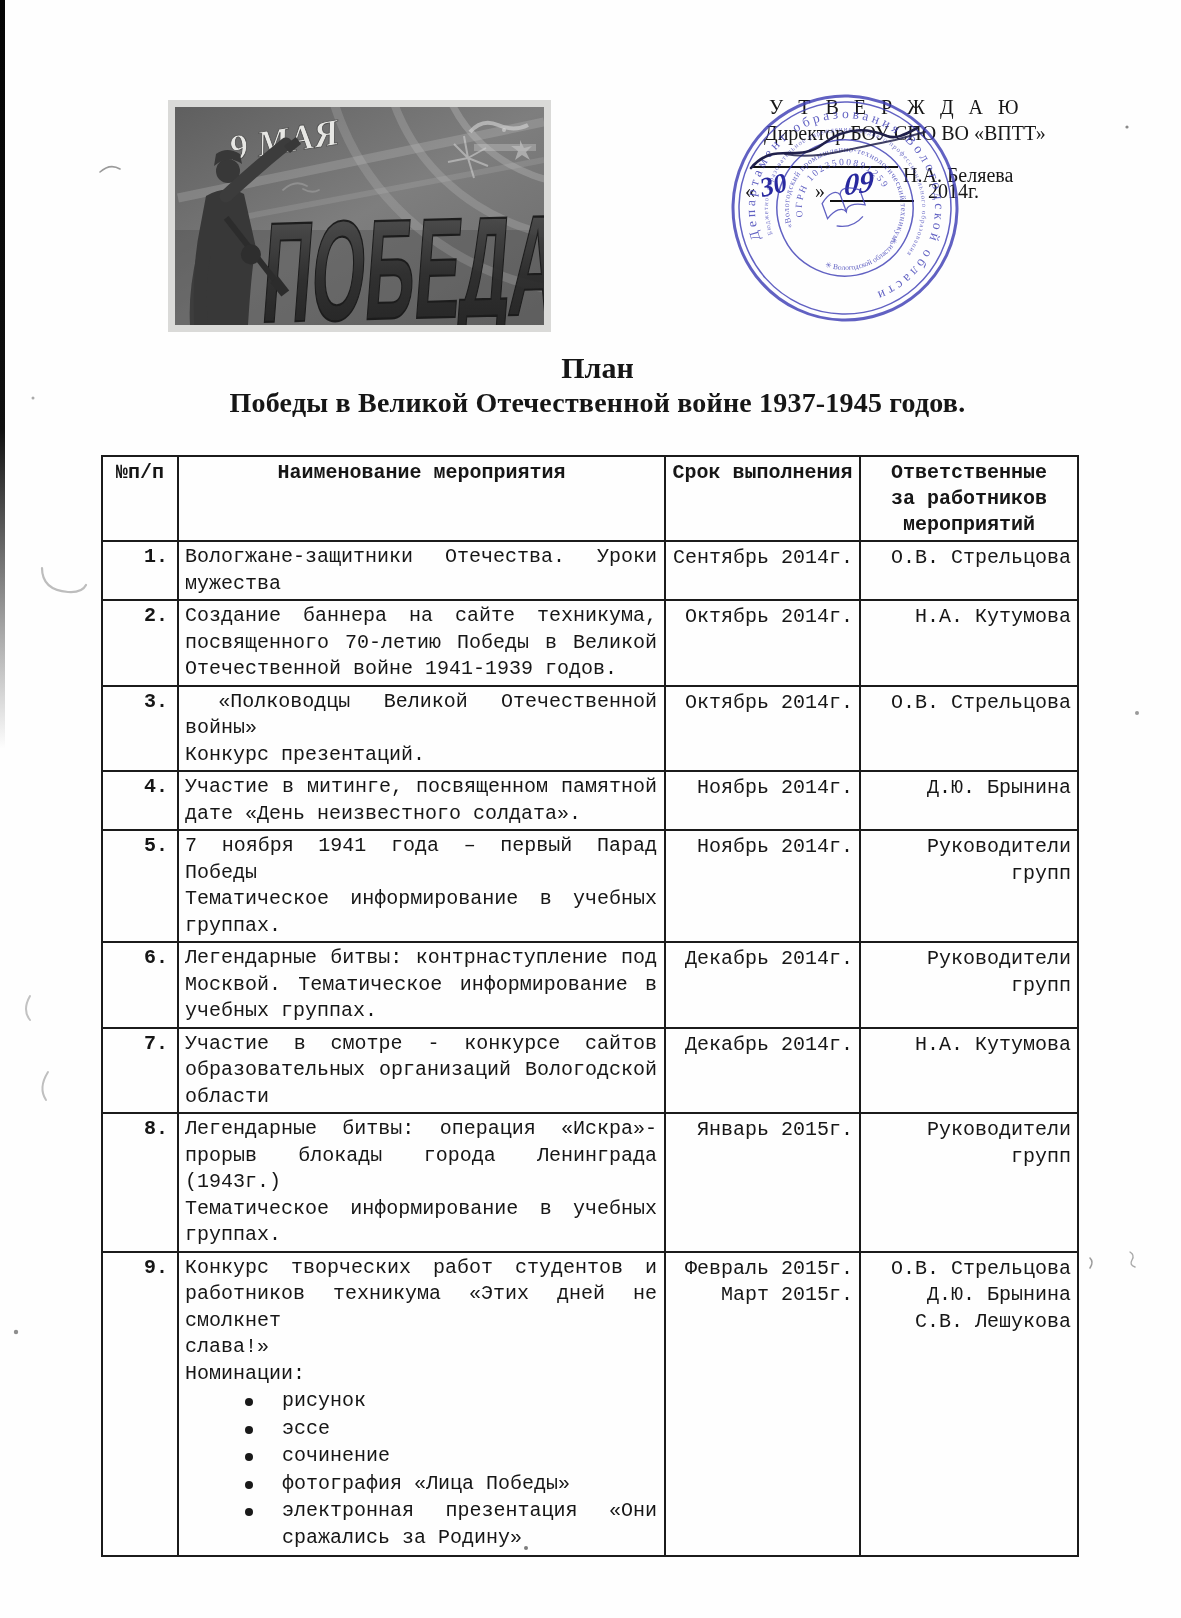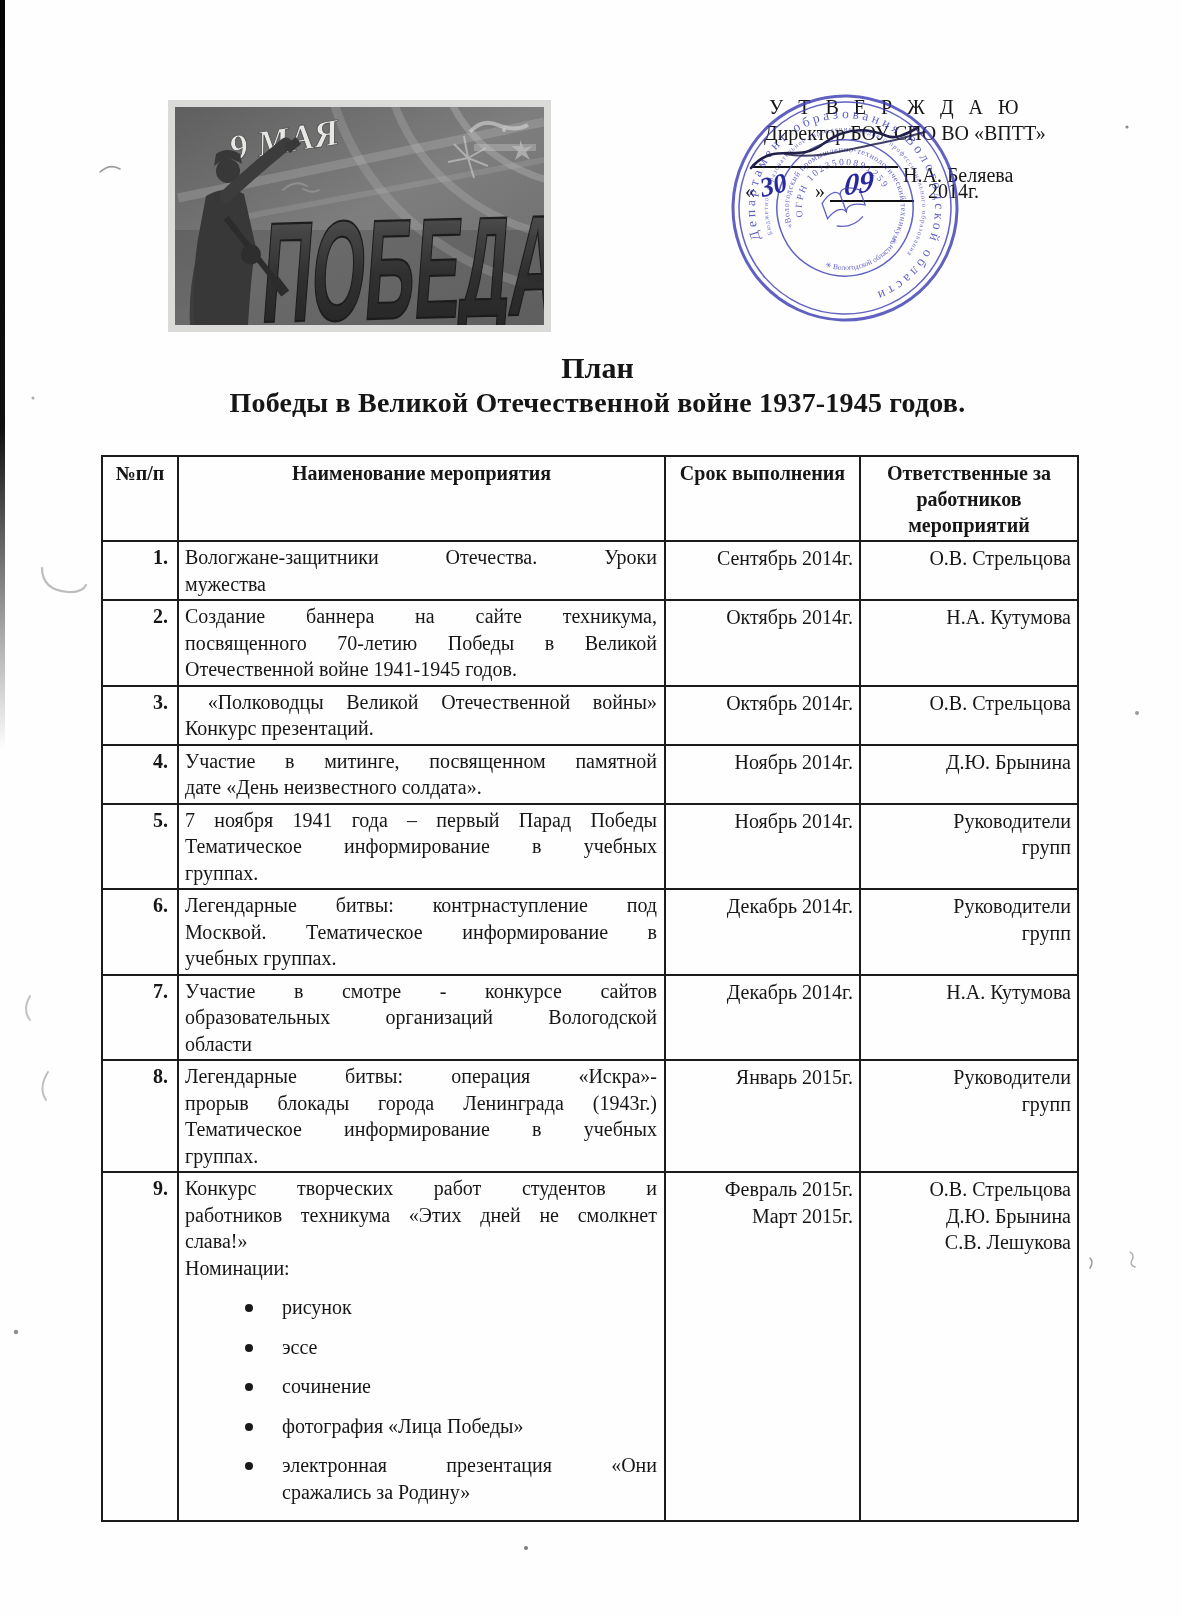--- a/index.html
+++ b/index.html
@@ -42,32 +42,32 @@
   .title-l1{font-size:30px;line-height:37px;}
   .title-l2,.title-l3{font-size:28px;line-height:34px;letter-spacing:.2px;}
 
   
   .plan-table{
     position:absolute;left:101px;top:455px;width:976px;
     border-collapse:collapse;table-layout:fixed;
   }
   .plan-table th,.plan-table td{
     border:2.2px solid #1b1b1b;vertical-align:top;
-    font-size:20px;line-height:26.5px;padding:2px 6px;
+    font-size:20px;line-height:26.5px;padding:2px 6px;font-family:Liberation Mono, monospace;
   }
   .plan-table th{font-weight:bold;text-align:center;padding-top:3px;line-height:26px;}
   .th-inner4{max-width:172px;margin:0 auto;}
   td.c-num{text-align:right;padding-right:9px;font-weight:bold;}
   td.c-name{padding-right:7px;}
   .jline{text-align:justify;text-align-last:justify;}
   .jline.last{text-align-last:left;}
   td.c-term,td.c-resp{text-align:right;white-space:pre-line;padding-top:3px;}
   .sub-label{text-align:left;}
   ul.noms{list-style:none;margin:1px 0 2px 0;padding:0 0 0 58px;}
-  ul.noms li{position:relative;padding-left:39px;margin:13px 0;}
+  ul.noms li{position:relative;padding-left:39px;margin:1px 0;}
   ul.noms li::before{content:"";position:absolute;left:2px;top:10px;width:8px;height:8px;border-radius:50%;background:#191919;}
 </style>
 </head>
 <body>
 
 <div class="page">
 
   <div class="scan-edge"></div>
 
   <div class="poster">
@@ -222,21 +222,21 @@
             <div class="jline last">мужества</div>
           </td>
           <td class="c-term">Сентябрь 2014г.</td>
           <td class="c-resp">О.В. Стрельцова</td>
         </tr>
         <tr>
           <td class="c-num">2.</td>
           <td class="c-name">
             <div class="jline">Создание баннера на сайте техникума,</div>
             <div class="jline">посвященного 70-летию Победы в Великой</div>
-            <div class="jline last">Отечественной войне 1941-1945 годов.</div>
+            <div class="jline last">Отечественной войне 1941-1939 годов.</div>
           </td>
           <td class="c-term">Октябрь 2014г.</td>
           <td class="c-resp">Н.А. Кутумова</td>
         </tr>
         <tr>
           <td class="c-num">3.</td>
           <td class="c-name">
             <div class="jline">&nbsp;«Полководцы Великой Отечественной войны»</div>
             <div class="jline last">Конкурс презентаций.</div>
           </td>

